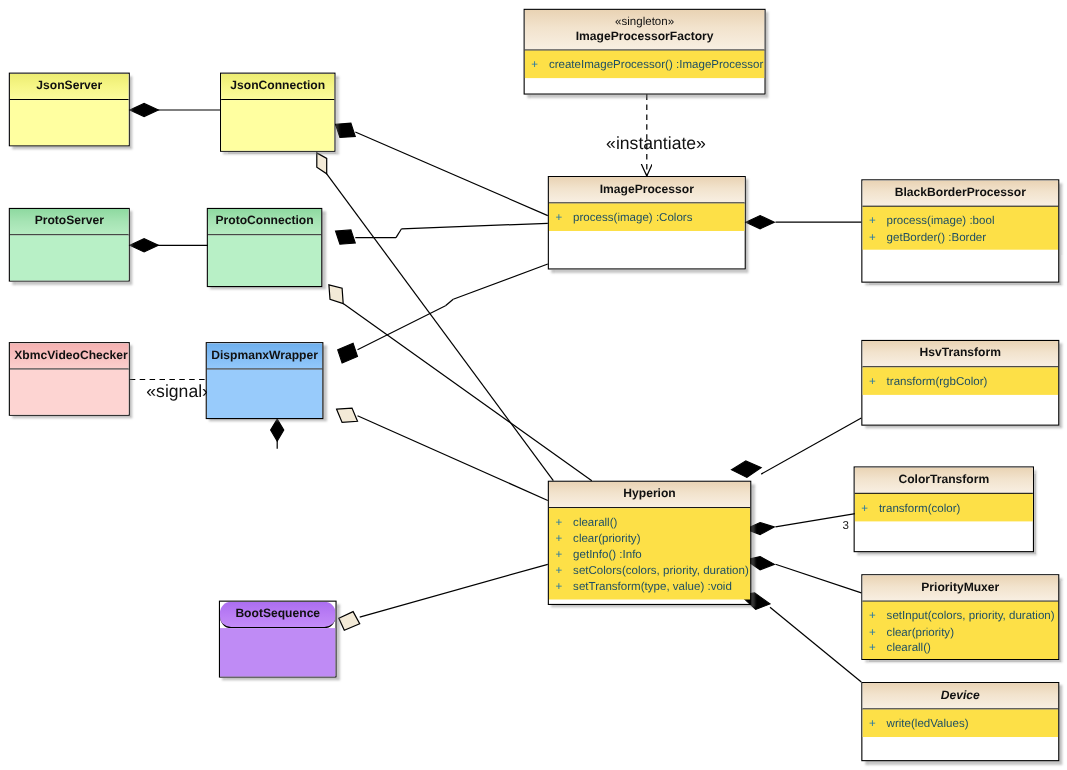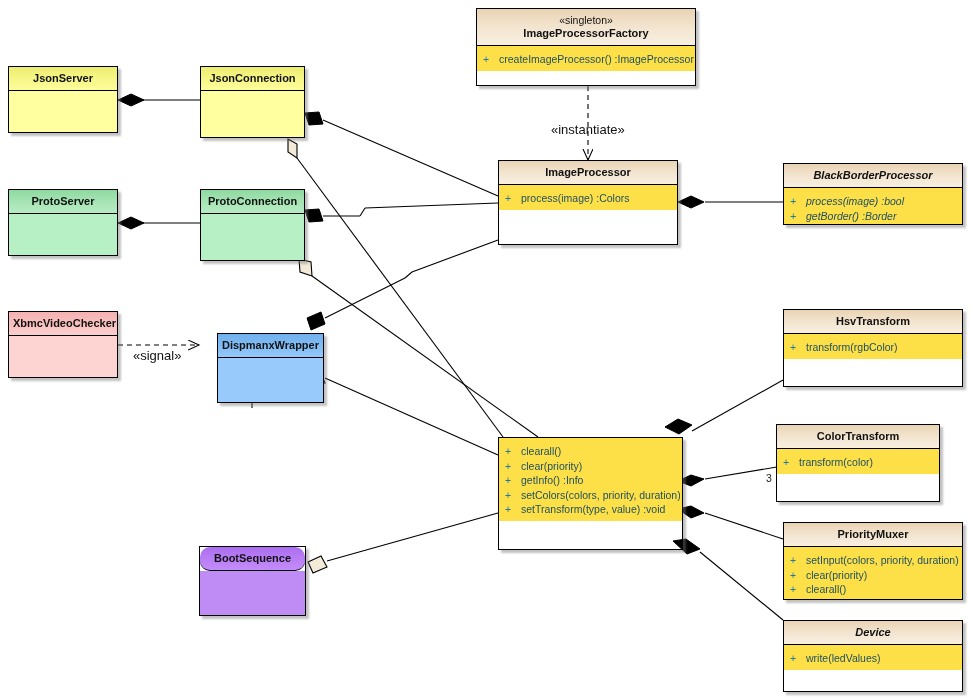--- a/index.html
+++ b/index.html
@@ -90,21 +90,21 @@
   .theme-pink .uml-body { background: #fdd4d2; }
 
   .theme-purple .uml-head {
     background: linear-gradient(to bottom, #ab6ef0 0%, #b97df5 50%, #c38cf8 100%);
     border-radius: 10px;
   }
   .theme-purple .uml-body { background: #bf8bf5; }
 
   .edge-label {
     position: absolute;
-    font-size: 13px;
+    font-size: 16px;
     color: #111111;
     white-space: nowrap;
   }
   .mult-label {
     position: absolute;
     font-size: 10.5px;
     color: #1a1a1a;
     white-space: nowrap;
   }
 </style>
@@ -231,21 +231,21 @@
     <div class="uml-head">
       <span class="cls-name">ImageProcessor</span>
     </div>
     <div class="uml-body">
       <div class="member">
         <span class="vis">+</span><span>process(image)  :Colors</span>
       </div>
     </div>
   </div>
 
-  <div class="uml-class theme-beige" style="left:783px; top:163px; width:180px; height:62px;font-style:italic;">
+  <div class="uml-class theme-beige" style="left:783px; top:163px; width:180px; height:94px;">
     <div class="uml-head">
       <span class="cls-name">BlackBorderProcessor</span>
     </div>
     <div class="uml-body">
       <div class="member">
         <span class="vis">+</span><span>process(image)  :bool</span>
       </div>
       <div class="member">
         <span class="vis">+</span><span>getBorder()  :Border</span>
       </div>
@@ -266,50 +266,53 @@
     <div class="uml-body" style="height:100%;"></div>
   </div>
 
   <div class="uml-class theme-green" style="left:8px; top:189px; width:110px; height:67px;">
     <div class="uml-head">
       <span class="cls-name">ProtoServer</span>
     </div>
     <div class="uml-body" style="height:100%;"></div>
   </div>
 
-  <div class="uml-class theme-green" style="left:200px; top:189px; width:105px; height:72px;">
+  <div class="uml-class theme-green" style="left:188px; top:189px; width:105px; height:72px;">
     <div class="uml-head">
       <span class="cls-name">ProtoConnection</span>
     </div>
     <div class="uml-body" style="height:100%;"></div>
   </div>
 
   <div class="uml-class theme-pink" style="left:8px; top:311px; width:110px; height:67px;">
     <div class="uml-head">
       <span class="cls-name">XbmcVideoChecker</span>
     </div>
     <div class="uml-body" style="height:100%;"></div>
   </div>
 
-  <div class="uml-class theme-blue" style="left:217px; top:311px; width:107px; height:70px;margin-top:22px;">
+  <div class="uml-class theme-blue" style="left:187px; top:311px; width:107px; height:70px;">
     <div class="uml-head">
       <span class="cls-name">DispmanxWrapper</span>
     </div>
     <div class="uml-body" style="height:100%;"></div>
   </div>
 
 
   <div class="uml-class theme-purple" style="left:199px; top:546px; width:107px; height:70px;">
     <div class="uml-head">
       <span class="cls-name">BootSequence</span>
     </div>
     <div class="uml-body" style="height:100%;"></div>
   </div>
 
   <div class="uml-class theme-beige" style="left:498px; top:437px; width:185px; height:113px;">
+    <div class="uml-head">
+      <span class="cls-name">Hyperion</span>
+    </div>
     <div class="uml-body">
       <div class="member">
         <span class="vis">+</span><span>clearall()</span>
       </div>
       <div class="member">
         <span class="vis">+</span><span>clear(priority)</span>
       </div>
       <div class="member">
         <span class="vis">+</span><span>getInfo()  :Info</span>
       </div>

